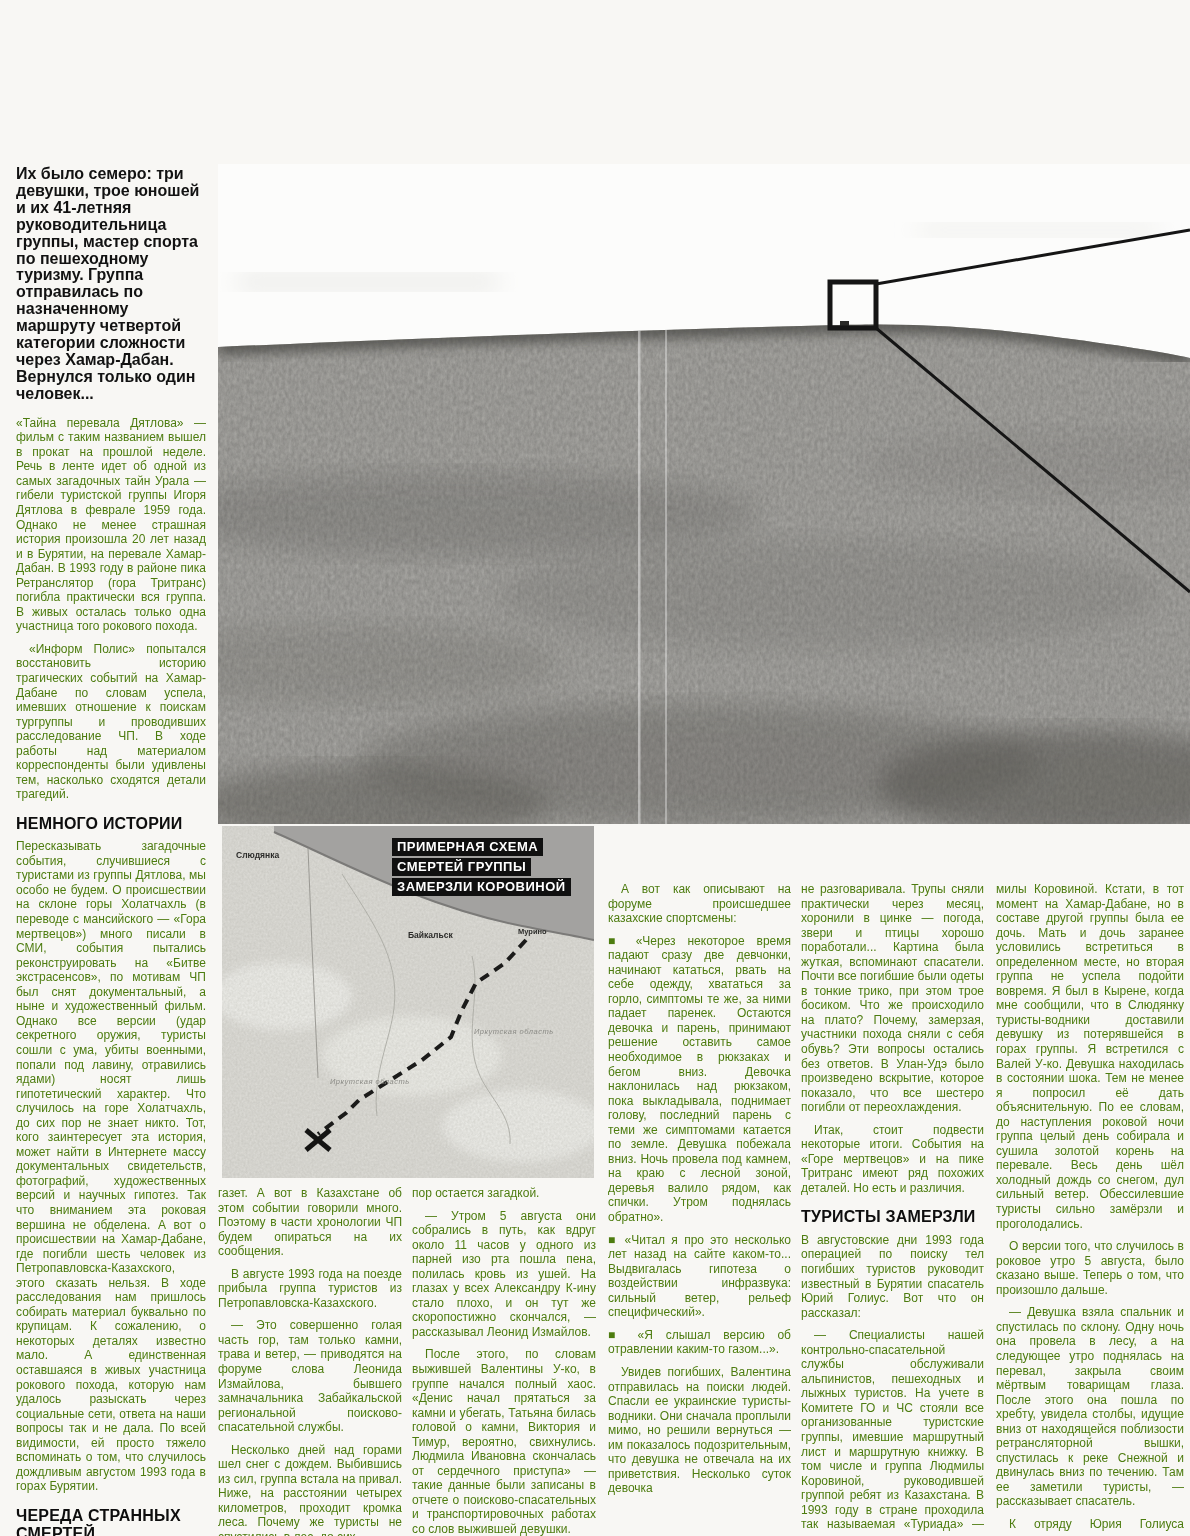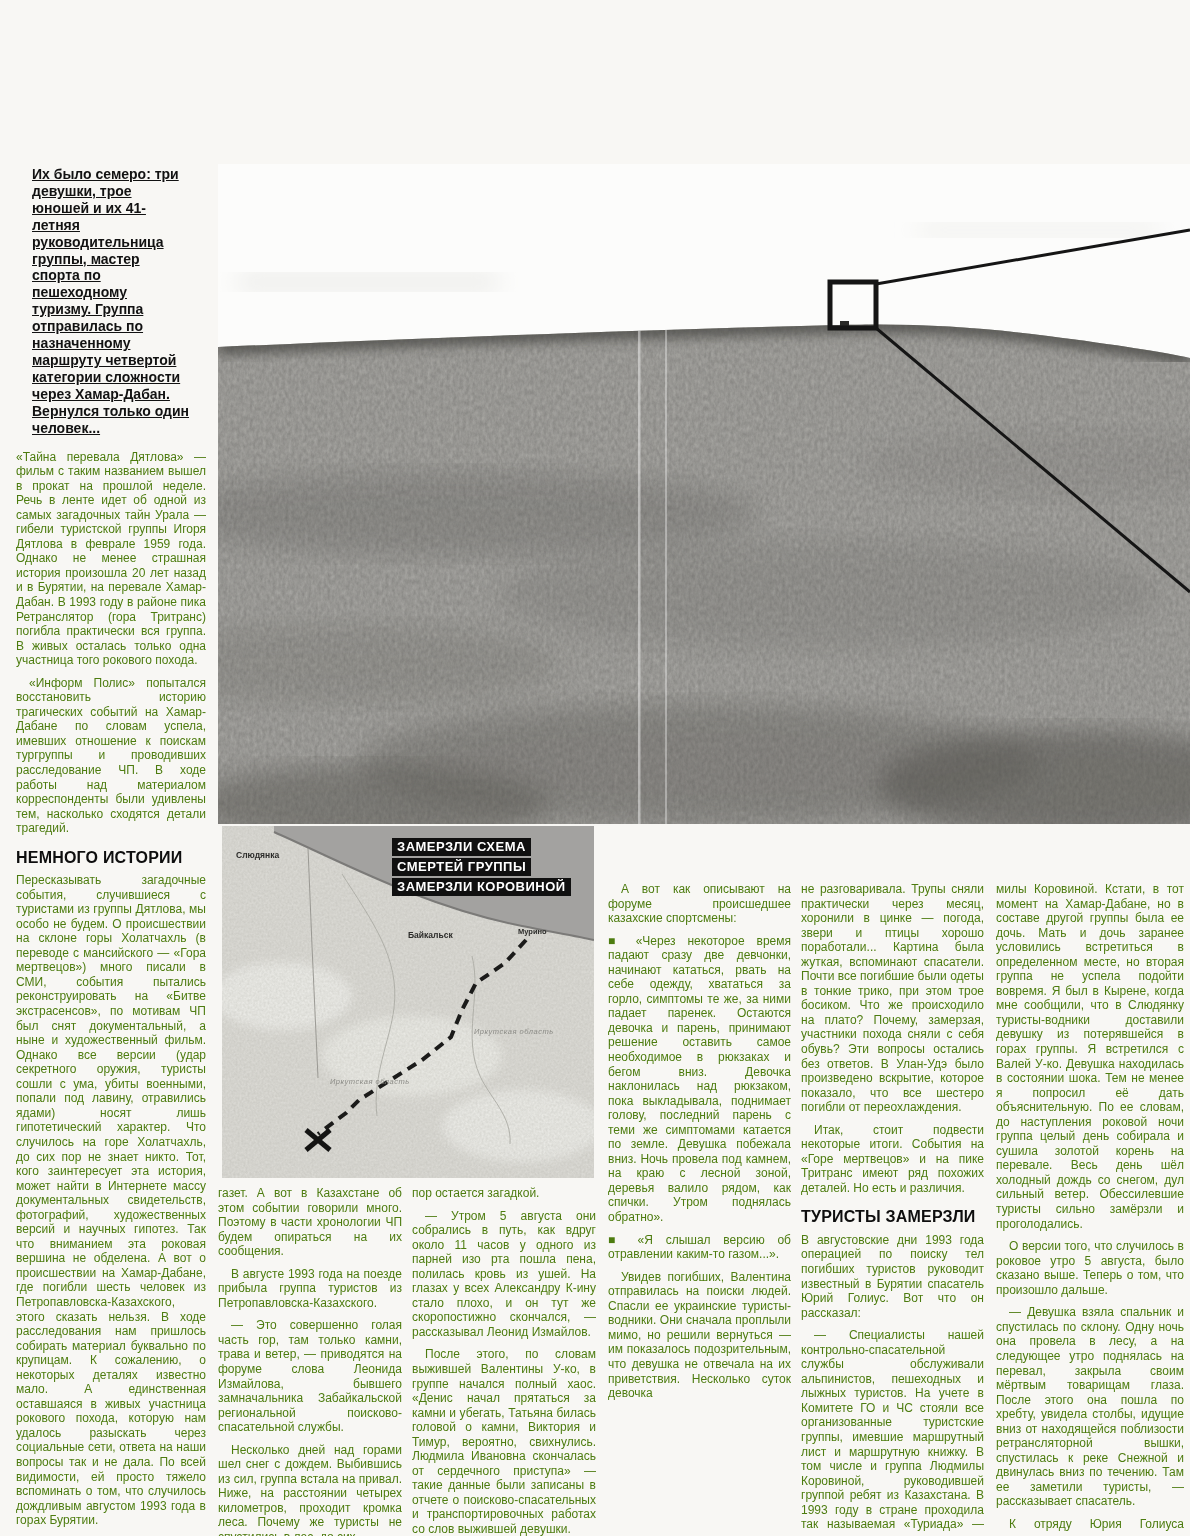--- a/index.html
+++ b/index.html
@@ -4,21 +4,21 @@
 <style>
   html,body{margin:0;padding:0;background:#d8d8d8;}
   #page{position:relative;width:1190px;height:1536px;background:#f8f7f4;overflow:hidden;
         font-family:"Liberation Sans",sans-serif;color:#1d1d1d;margin:0 auto;}
   
   .masthead{position:absolute;left:16px;top:20px;width:1168px;height:132px;overflow:visible;}
   .masthead .ttl{display:inline-block;white-space:nowrap;font-weight:700;font-size:122px;line-height:1.02;
         color:#131313;transform:scaleX(0.62);transform-origin:0 0;letter-spacing:-1px;}
   
   .tcol{position:absolute;overflow:hidden;}
-  .lead{font-size:14px;line-height:16.9px;font-weight:700;color:#121212;margin:0 16px 13px;text-align:left;text-decoration:underline;}
+  .lead{font-size:16px;line-height:16.9px;font-weight:700;color:#121212;margin:0 0 13px;text-align:left;}
   .body{font-size:12px;line-height:14.55px;text-align:justify;margin:0 0 8px;color:#4d7c0f;}
   .body.ind{text-indent:13px;}
   .body.bullet{text-align:justify;}
   .sec-head{font-size:16px;font-weight:700;color:#0e0e0e;margin:13px 0 6px;letter-spacing:0.2px;line-height:1.15;}
   #col-left{left:16px;top:166px;width:190px;height:1370px;}
   #col-mid{left:608px;top:882px;width:183px;height:654px;}
   #col-r1{left:801px;top:882px;width:183px;height:654px;}
   #col-r2{left:996px;top:882px;width:188px;height:654px;}
   #col-b1{left:218px;top:1186px;width:184px;height:350px;}
   #col-b2{left:412px;top:1186px;width:184px;height:350px;}
@@ -126,29 +126,30 @@
         <line x1="84" y1="304" x2="108" y2="324"></line>
         <line x1="108" y1="304" x2="84" y2="324"></line>
       </g>
       <text x="14" y="32" font-size="8.5" font-weight="bold" fill="#2c2c2a">Слюдянка</text>
       <text x="186" y="112" font-size="8.5" font-weight="bold" fill="#2c2c2a">Байкальск</text>
       <text x="296" y="108" font-size="7.5" font-weight="bold" fill="#2c2c2a">Мурино</text>
       <text x="252" y="208" font-size="7.5" font-style="italic" fill="#8a8a85" letter-spacing="0.5">Иркутская область</text>
       <text x="108" y="258" font-size="7.5" font-style="italic" fill="#8a8a85" letter-spacing="0.5">Иркутская область</text>
     </svg>
     <div class="map-title">
-      <div class="strip">ЗАМЕРЗЛИ СХЕМА</div>
+      <div class="strip">ПРИМЕРНАЯ СХЕМА</div>
       <div class="strip">СМЕРТЕЙ ГРУППЫ</div>
       <div class="strip">ЗАМЕРЗЛИ КОРОВИНОЙ</div>
     </div>
   </div>
 
   <div class="tcol" id="col-mid">
       <p class="body ind">А вот как описывают на форуме происшедшее казахские спортсмены:</p>
       <p class="body bullet">■ «Через некоторое время падают сразу две девчонки, начинают кататься, рвать на себе одежду, хвататься за горло, симптомы те же, за ними падает паренек. Остаются девочка и парень, принимают решение оставить самое необходимое в рюкзаках и бегом вниз. Девочка наклонилась над рюкзаком, пока выкладывала, поднимает голову, последний парень с теми же симптомами катается по земле. Девушка побежала вниз. Ночь провела под камнем, на краю с лесной зоной, деревья валило рядом, как спички. Утром поднялась обратно».</p>
+      <p class="body bullet">■ «Читал я про это несколько лет назад на сайте каком-то... Выдвигалась гипотеза о воздействии инфразвука: сильный ветер, рельеф специфический».</p>
       <p class="body bullet">■ «Я слышал версию об отравлении каким-то газом...».</p>
       <p class="body ind">Увидев погибших, Валентина отправилась на поиски людей. Спасли ее украинские туристы-водники. Они сначала проплыли мимо, но решили вернуться — им показалось подозрительным, что девушка не отвечала на их приветствия. Несколько суток девочка</p>
     </div>
   <div class="tcol" id="col-r1">
       <p class="body">не разговаривала. Трупы сняли практически через месяц, хоронили в цинке — погода, звери и птицы хорошо поработали... Картина была жуткая, вспоминают спасатели. Почти все погибшие были одеты в тонкие трико, при этом трое босиком. Что же происходило на плато? Почему, замерзая, участники похода сняли с себя обувь? Эти вопросы остались без ответов. В Улан-Удэ было произведено вскрытие, которое показало, что все шестеро погибли от переохлаждения.</p>
       <p class="body ind">Итак, стоит подвести некоторые итоги. События на «Горе мертвецов» и на пике Тритранс имеют ряд похожих деталей. Но есть и различия.</p>
       <div class="sec-head">ТУРИСТЫ ЗАМЕРЗЛИ</div>
       <p class="body">В августовские дни 1993 года операцией по поиску тел погибших туристов руководит известный в Бурятии спасатель Юрий Голиус. Вот что он рассказал:</p>
       <p class="body ind">— Специалисты нашей контрольно-спасательной службы обслуживали альпинистов, пешеходных и лыжных туристов. На учете в Комитете ГО и ЧС стояли все организованные туристские группы, имевшие маршрутный лист и маршрутную книжку. В том числе и группа Людмилы Коровиной, руководившей группой ребят из Казахстана. В 1993 году в стране проходила так называемая «Туриада» — массовые походы в леса и горы. В них участвовала и группа Люд-</p>
     </div>

